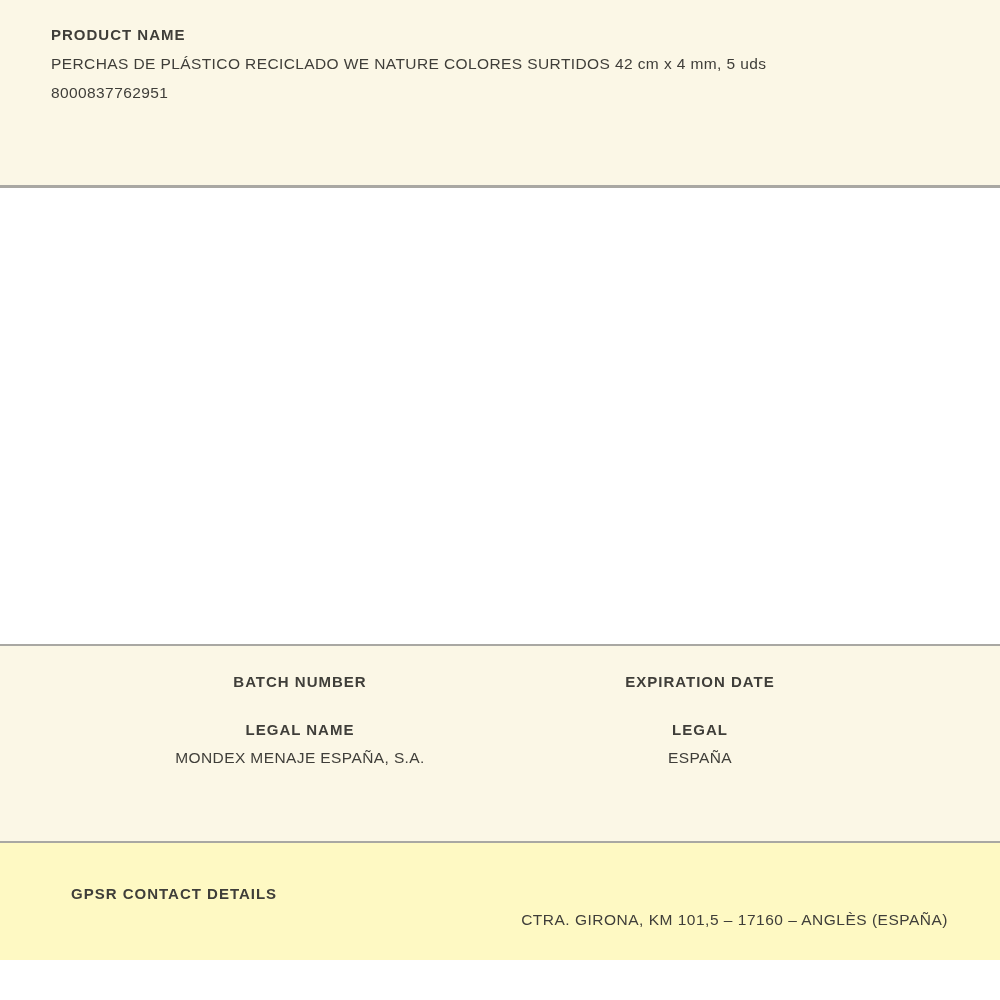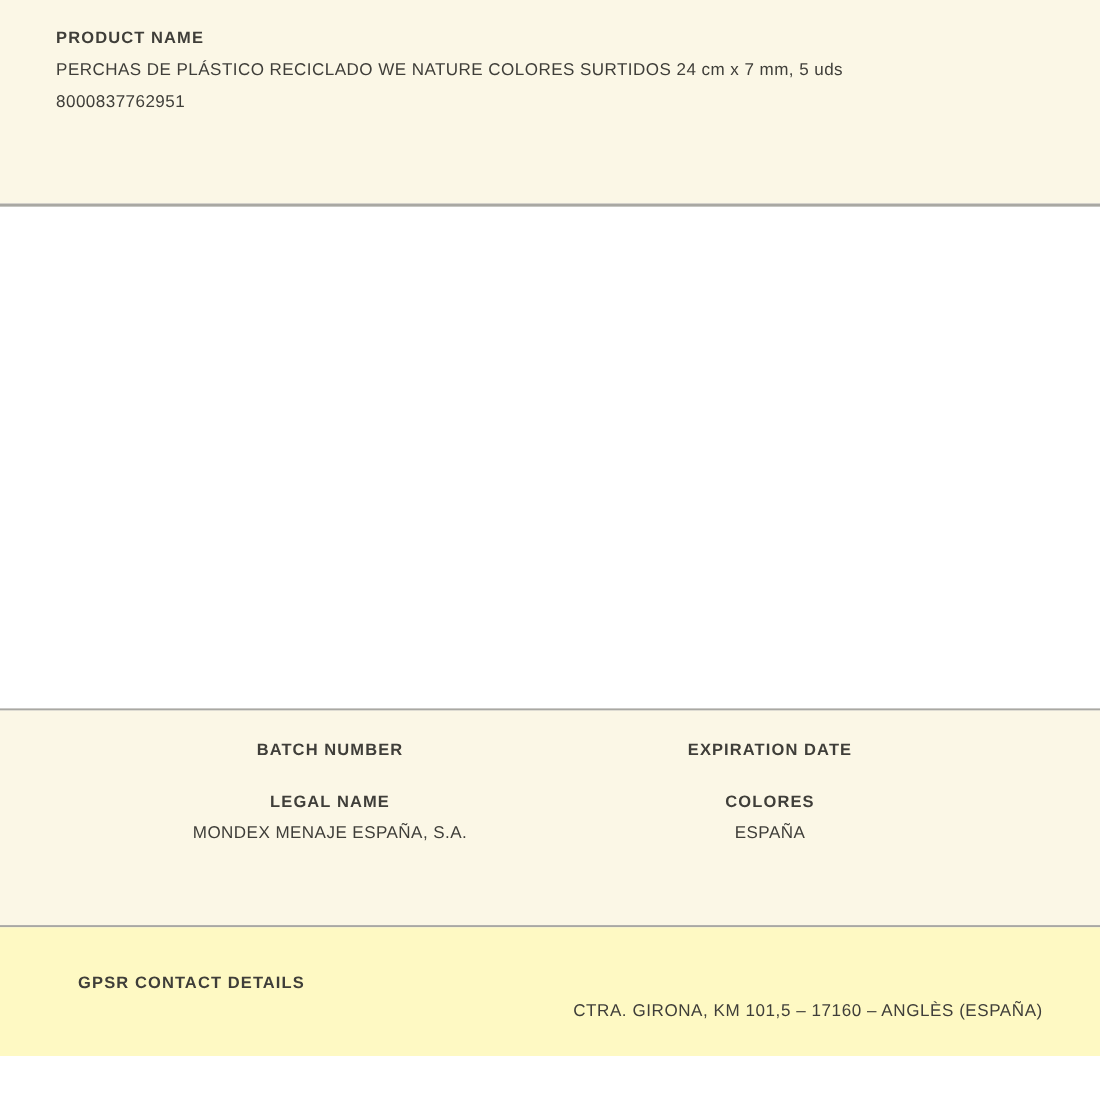--- a/index.html
+++ b/index.html
@@ -81,21 +81,21 @@
     text-align: right;
   }
 </style>
 </head>
 <body>
 
 <div class="page">
 
   <section class="sec-top">
     <div class="label">PRODUCT NAME</div>
-    <div class="value">PERCHAS DE PLÁSTICO RECICLADO WE NATURE COLORES SURTIDOS 24 cm x 7 mm, 5 uds</div>
+    <div class="value">PERCHAS DE PLÁSTICO RECICLADO WE NATURE COLORES SURTIDOS 42 cm x 4 mm, 5 uds</div>
     <div class="value">8000837762951</div>
   </section>
 
   <div class="divider-thick"></div>
 
   <section class="sec-blank"></section>
 
   <div class="divider-thin"></div>
 
   <section class="sec-details">
@@ -108,21 +108,21 @@
         <div class="label">EXPIRATION DATE</div>
         <div class="value"></div>
       </div>
     </div>
     <div class="fields-row">
       <div class="field">
         <div class="label">LEGAL NAME</div>
         <div class="value">MONDEX MENAJE ESPAÑA, S.A.</div>
       </div>
       <div class="field">
-        <div class="label">COLORES</div>
+        <div class="label">LEGAL</div>
         <div class="value">ESPAÑA</div>
       </div>
     </div>
   </section>
 
   <div class="divider-thin"></div>
 
   <section class="sec-gpsr">
     <div class="label">GPSR CONTACT DETAILS</div>
     <div class="gpsr-address">CTRA. GIRONA, KM 101,5 – 17160 – ANGLÈS (ESPAÑA)</div>

